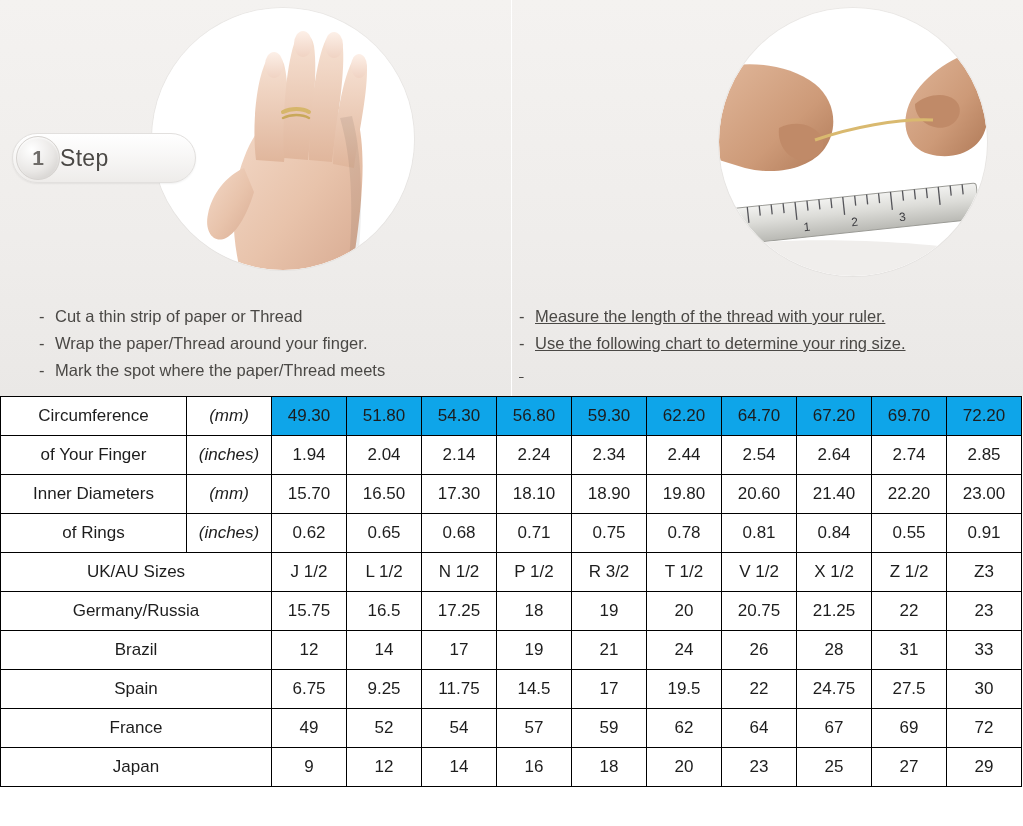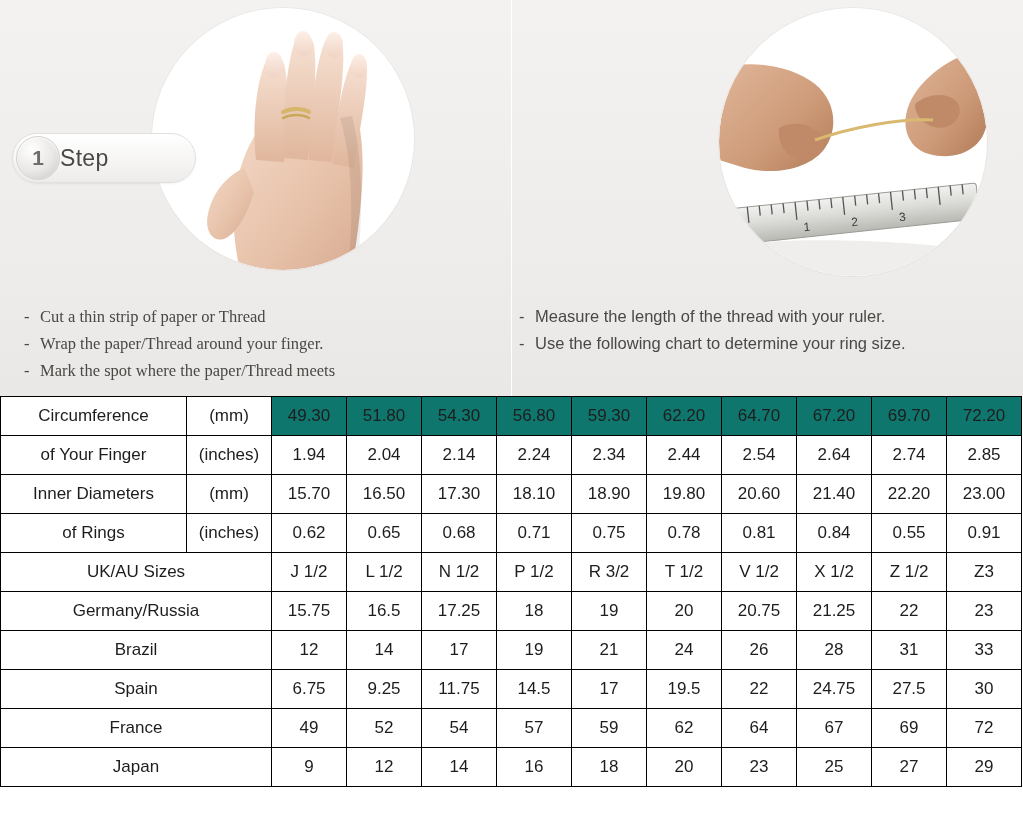--- a/index.html
+++ b/index.html
@@ -100,22 +100,22 @@
   }
 
   
   .bullets {
     position: absolute;
     bottom: 12px;
     font-size: 16.5px;
     line-height: 27px;
     color: #4a4845;
   }
-  .bullets.b1 { left: 24px; font-family: Liberation Serif, serif; }
-  .bullets.b2 { left: 518px; }
+  .bullets.b1 { left: 39px; }
+  .bullets.b2 { left: 518px; text-decoration: underline; }
   .bullets div { white-space: nowrap; }
   .dash { display: inline-block; width: 16px; color: #4a4845; }
 
   
   .chart-wrap {
     position: absolute;
     left: 0;
     top: 396px;
     width: 1023px;
   }
@@ -142,23 +142,24 @@
   }
   td.rowlabel-left {
     text-align: left;
     font-size: 18.5px;
     padding-left: 8px;
   }
   td.unit {
     text-align: left;
     padding-left: 5px;
     font-size: 17px;
+    font-style: italic;
   }
   td.shaded {
-    background: #0f766e;
+    background: #0ea5e9;
   }
   col.label-col { width: 186px; }
   col.unit-col { width: 85px; }
   col.data-col { width: 75px; }
 </style>
 </head>
 <body>
 
 <div class="page">
 

